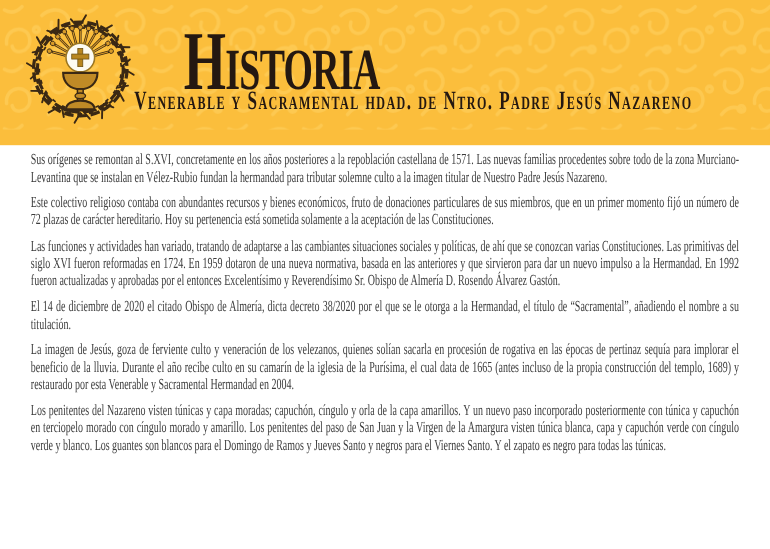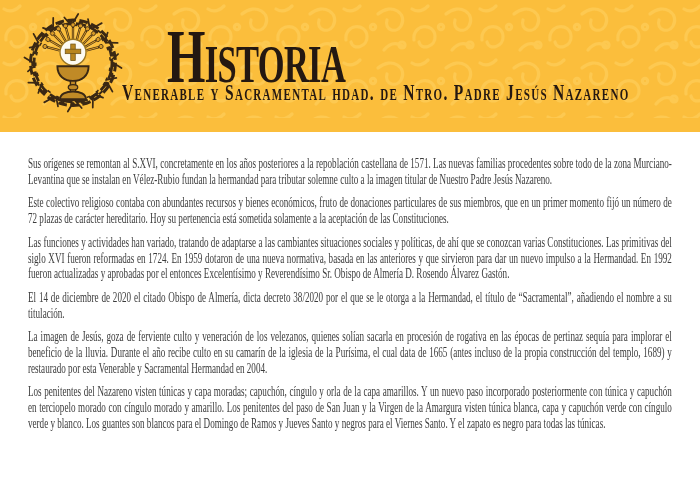--- a/index.html
+++ b/index.html
@@ -33,21 +33,21 @@
   .subtitle {
     position:absolute; left:122px; top:80px;
     transform:scaleX(0.647); transform-origin:0 0;
     font-variant:small-caps; font-weight:bold;
     font-size:24px; line-height:1; letter-spacing:2px;
     color: var(--header-text, #241811);
     white-space:nowrap;
   }
 
   
-  .content { padding:24px 28px 0 28px; }
+  .content { padding:6px 28px 0 28px; }
   .content-inner {
     width:992px;                    
     transform:scaleX(0.649); transform-origin:0 0;
     font-size:14px; line-height:15.7px;
     text-align:justify;
     color: var(--body-text, #3B3B3B);
   }
   .content-inner p { margin:0 0 8px 0; }
 </style>
 </head>

